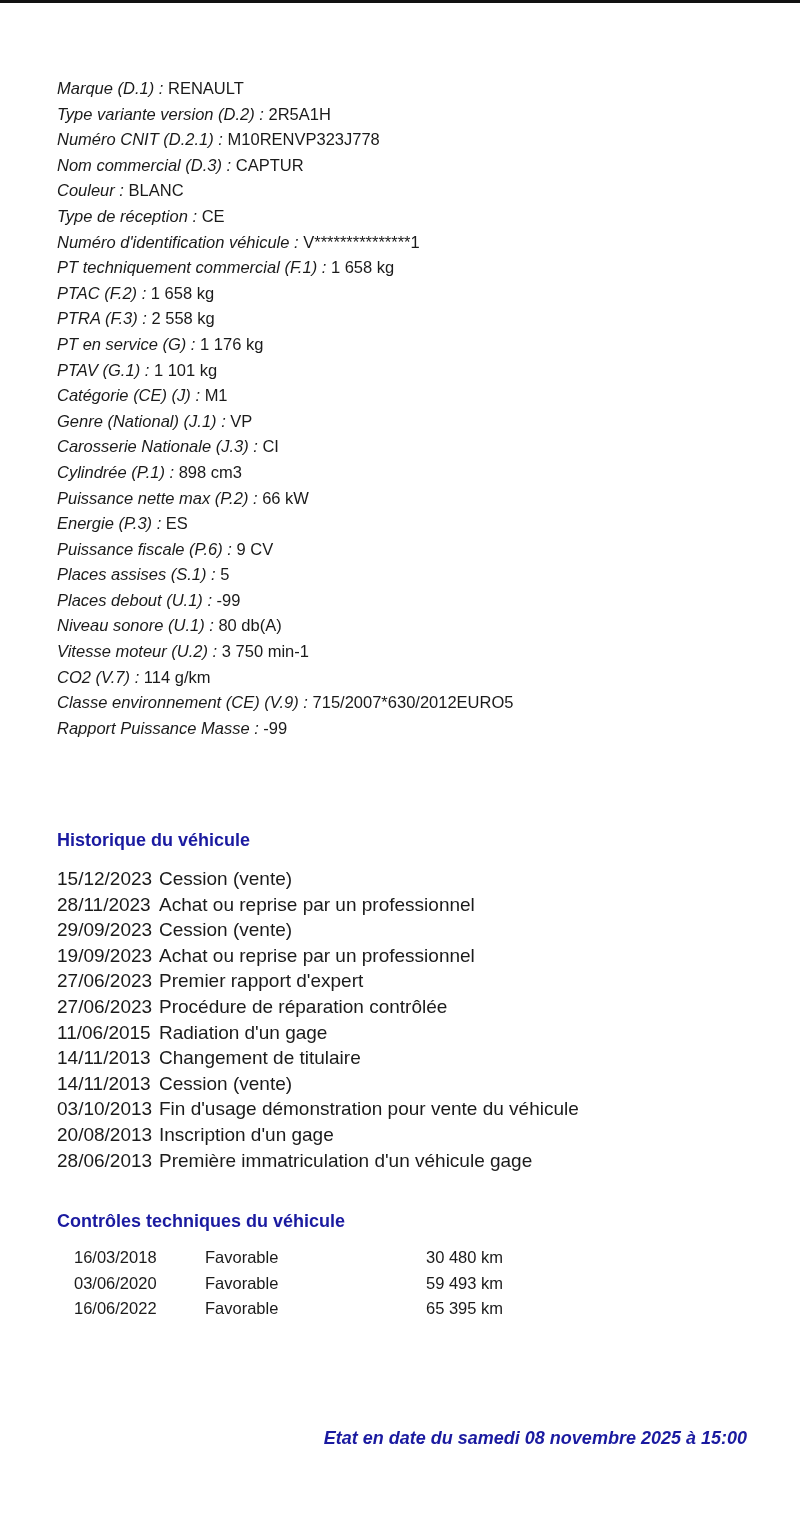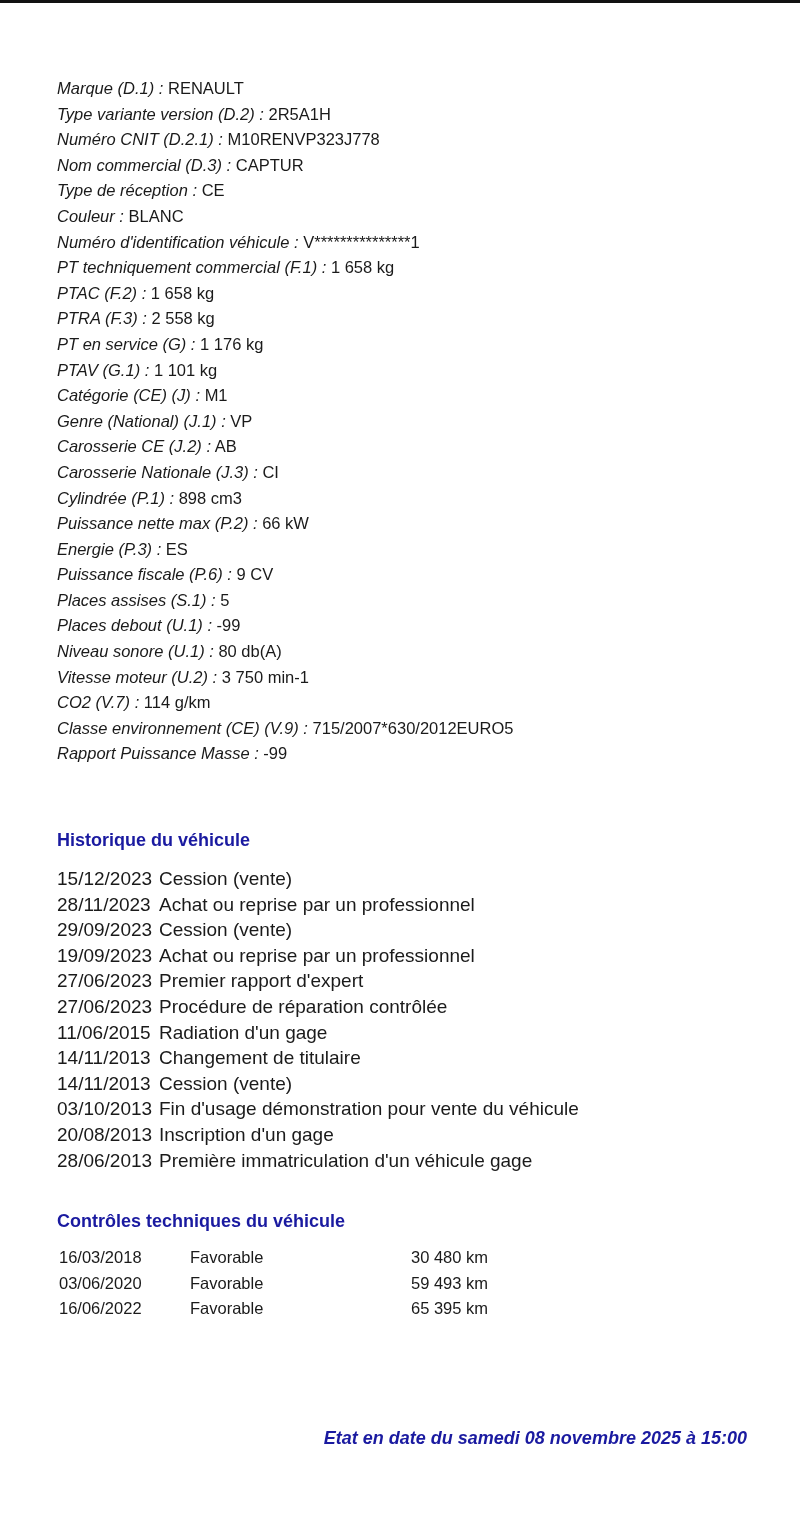--- a/index.html
+++ b/index.html
@@ -58,21 +58,21 @@
     .history-row {
       font-size: 19px;
       line-height: 25.6px;
       height: 25.6px;
       white-space: nowrap;
       display: flex;
     }
     .history-date { width: 102px; }
     .ct {
       position: absolute;
-      left: 59px;
+      left: 74px;
       top: 1245px;
       margin: 0; padding: 0;
       list-style: none;
     }
     .ct-row {
       font-size: 16.5px;
       line-height: 25.6px;
       height: 25.6px;
       white-space: nowrap;
       display: flex;
@@ -94,31 +94,30 @@
 </head>
 <body>
 
 <div class="topbar"></div>
 
 <ul class="specs">
   <li class="spec-row"><span class="spec-label">Marque (D.1) :</span> <span>RENAULT</span></li>
   <li class="spec-row"><span class="spec-label">Type variante version (D.2) :</span> <span>2R5A1H</span></li>
   <li class="spec-row"><span class="spec-label">Numéro CNIT (D.2.1) :</span> <span>M10RENVP323J778</span></li>
   <li class="spec-row"><span class="spec-label">Nom commercial (D.3) :</span> <span>CAPTUR</span></li>
+  <li class="spec-row"><span class="spec-label">Couleur :</span> <span>BLANC</span></li>
   <li class="spec-row"><span class="spec-label">Type de réception :</span> <span>CE</span></li>
-  <li class="spec-row"><span class="spec-label">Couleur :</span> <span>BLANC</span></li>
   <li class="spec-row"><span class="spec-label">Numéro d'identification véhicule :</span> <span>V***************1</span></li>
   <li class="spec-row"><span class="spec-label">PT techniquement commercial (F.1) :</span> <span>1 658 kg</span></li>
   <li class="spec-row"><span class="spec-label">PTAC (F.2) :</span> <span>1 658 kg</span></li>
   <li class="spec-row"><span class="spec-label">PTRA (F.3) :</span> <span>2 558 kg</span></li>
   <li class="spec-row"><span class="spec-label">PT en service (G) :</span> <span>1 176 kg</span></li>
   <li class="spec-row"><span class="spec-label">PTAV (G.1) :</span> <span>1 101 kg</span></li>
   <li class="spec-row"><span class="spec-label">Catégorie (CE) (J) :</span> <span>M1</span></li>
   <li class="spec-row"><span class="spec-label">Genre (National) (J.1) :</span> <span>VP</span></li>
-  <li class="spec-row"><span class="spec-label">Carosserie CE (J.2) :</span> <span>AB</span></li>
   <li class="spec-row"><span class="spec-label">Carosserie Nationale (J.3) :</span> <span>CI</span></li>
   <li class="spec-row"><span class="spec-label">Cylindrée (P.1) :</span> <span>898 cm3</span></li>
   <li class="spec-row"><span class="spec-label">Puissance nette max (P.2) :</span> <span>66 kW</span></li>
   <li class="spec-row"><span class="spec-label">Energie (P.3) :</span> <span>ES</span></li>
   <li class="spec-row"><span class="spec-label">Puissance fiscale (P.6) :</span> <span>9 CV</span></li>
   <li class="spec-row"><span class="spec-label">Places assises (S.1) :</span> <span>5</span></li>
   <li class="spec-row"><span class="spec-label">Places debout (U.1) :</span> <span>-99</span></li>
   <li class="spec-row"><span class="spec-label">Niveau sonore (U.1) :</span> <span>80 db(A)</span></li>
   <li class="spec-row"><span class="spec-label">Vitesse moteur (U.2) :</span> <span>3 750 min-1</span></li>
   <li class="spec-row"><span class="spec-label">CO2 (V.7) :</span> <span>114 g/km</span></li>

